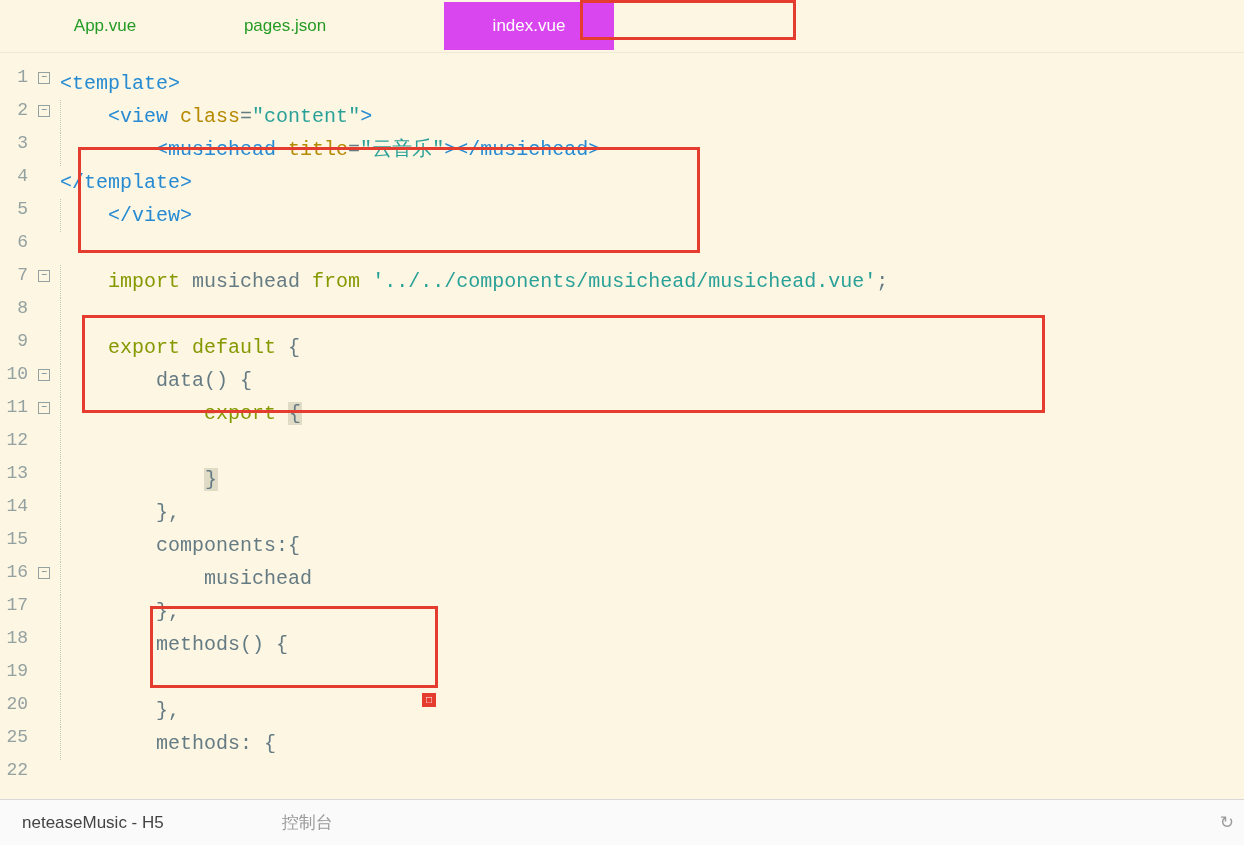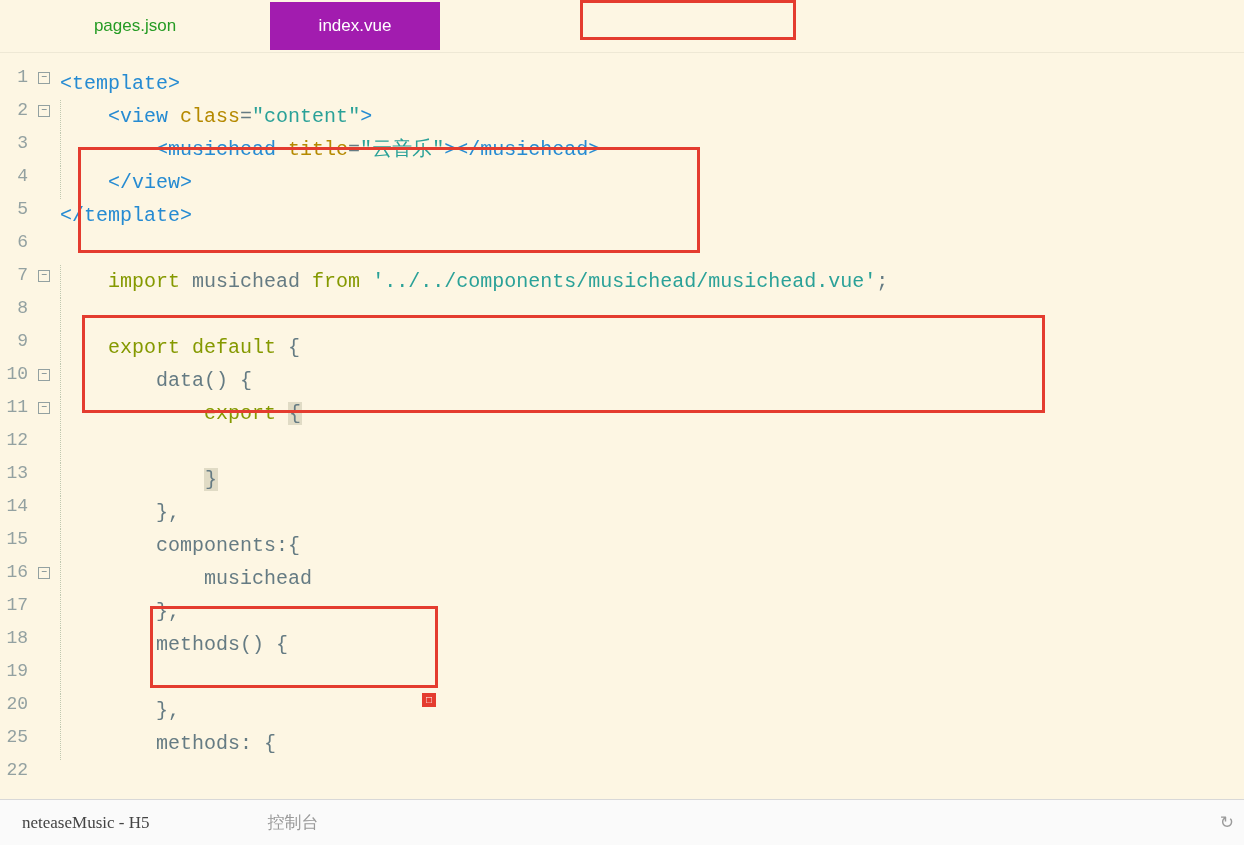--- a/index.html
+++ b/index.html
@@ -19,24 +19,25 @@
     font-size: 17px;
   }
   .tab {
     color: #259b24;
     padding: 6px 18px;
     cursor: pointer;
     min-width: 150px;
     text-align: center;
   }
   .tab.active-tab {
-    background: #a21caf;
+    background: #d946ef;
     color: #fff;
     min-width: 170px;
     padding: 14px 30px;
+    margin-left: 24px;
   }
   .tab-gap { width: 30px; }
   .editor {
     position: relative;
     height: 747px;
     overflow: hidden;
     background: #fdf6e3;
     border-top: 1px solid #eee8d5;
   }
   .gutter {
@@ -101,35 +102,36 @@
     color:#fff;font-size:10px;font-weight:bold;
   }
   .status {
     position: absolute;
     bottom: 0; left: 0; right: 0;
     height: 46px;
     background: #fafafa;
     border-top: 1px solid #d8d8d8;
     display: flex;
     align-items: center;
-    font-family: Liberation Serif, serif;
+    font-family: Liberation Sans, sans-serif;
     font-size: 17px;
     color: #444;
     gap: 29px;
   }
   .status .proj { padding-left: 22px; }
   .status .sep  { width: 60px; }
   .status .console { color: #9a9a9a; }
   .status .spacer { flex: 1; }
   .status .refresh { padding-right: 10px; color:#9a9a9a; }
 </style>
 </head>
 <body>
 
 <div class="tabs">
+  <div class="tab">App.vue</div>
   <div class="tab-gap"></div>
   <div class="tab">pages.json</div>
   <div class="tab-gap"></div>
   <div class="tab-gap"></div>
   <div class="tab active-tab">index.vue</div>
 </div>
 
 <div class="ann-box ann-active-tab"></div>
 
 <div class="editor">
@@ -160,23 +162,23 @@
   </div>
 
   <div class="code">
 
     <div class="row"><span class="c-tag">&lt;</span><span class="c-tag">template</span><span class="c-tag">&gt;</span></div>
 
     <div class="row"><span class="guide"></span><span>    </span><span class="c-tag">&lt;</span><span class="c-tag">view</span><span> </span><span class="c-attr">class</span><span class="c-punct">=</span><span class="c-str">"</span><span class="c-str">content</span><span class="c-str">"</span><span class="c-tag">&gt;</span></div>
 
     <div class="row"><span class="guide"></span><span>        </span><span class="c-tag">&lt;</span><span class="c-tag">musichead</span><span> </span><span class="c-attr">title</span><span class="c-punct">=</span><span class="c-str">"</span><span class="c-str">云音乐</span><span class="c-str">"</span><span class="c-tag">&gt;&lt;/</span><span class="c-tag">musichead</span><span class="c-tag">&gt;</span></div>
 
+    <div class="row"><span class="c-tag">&lt;/</span><span class="c-tag">template</span><span class="c-tag">&gt;</span></div>
+
     <div class="row"><span class="guide"></span><span>    </span><span class="c-tag">&lt;/</span><span class="c-tag">view</span><span class="c-tag">&gt;</span></div>
-
-    <div class="row"><span class="c-tag">&lt;/</span><span class="c-tag">template</span><span class="c-tag">&gt;</span></div>
 
     <div class="row"></div>
 
 
     <div class="row"><span class="guide"></span><span>    </span><span class="c-key">import</span><span> </span><span class="c-name">musichead</span><span> </span><span class="c-key">from</span><span> </span><span class="c-str">'</span><span class="c-str">../../components/musichead/musichead.vue</span><span class="c-str">'</span><span class="c-punct">;</span></div>
 
     <div class="row"><span class="guide"></span></div>
 
     <div class="row"><span class="guide"></span><span>    </span><span class="c-key">export</span><span> </span><span class="c-key">default</span><span> </span><span class="c-paren">{</span></div>
 

